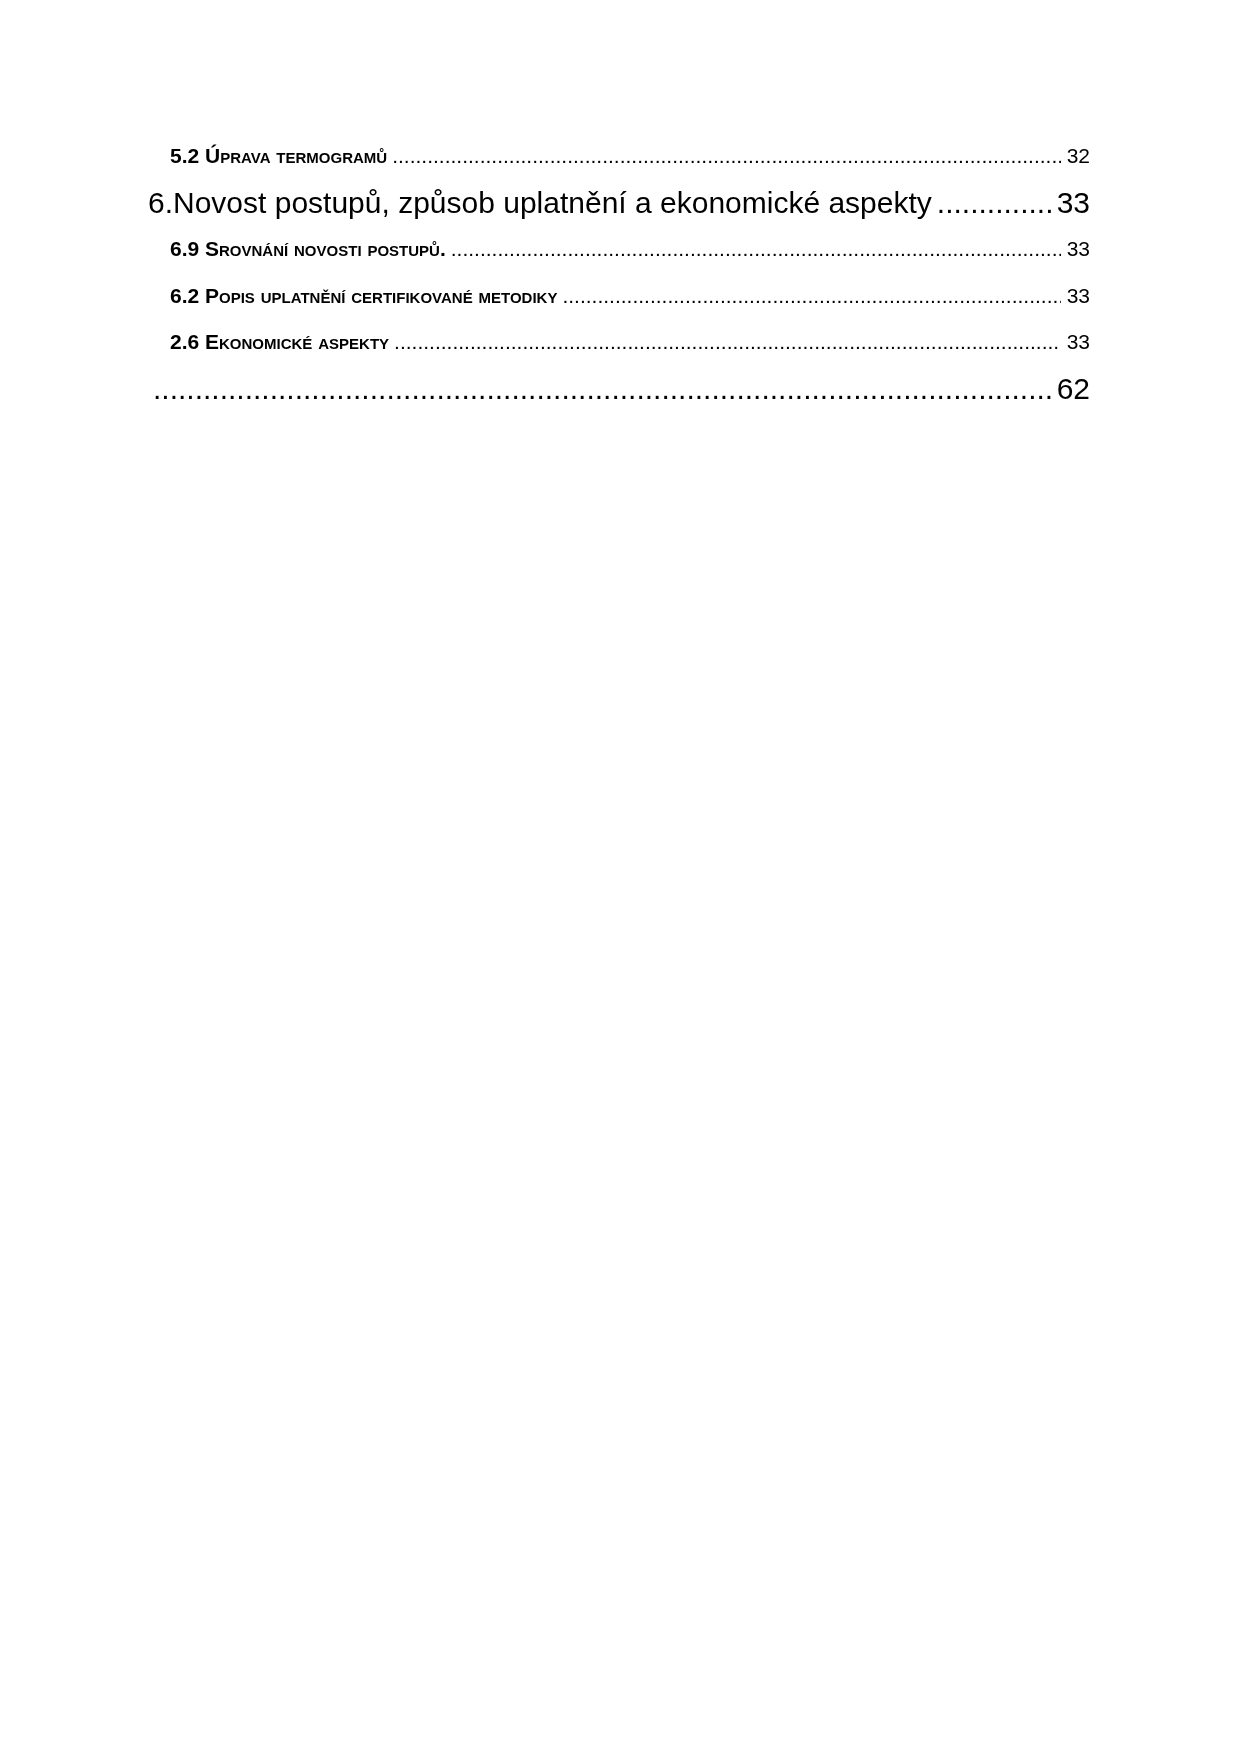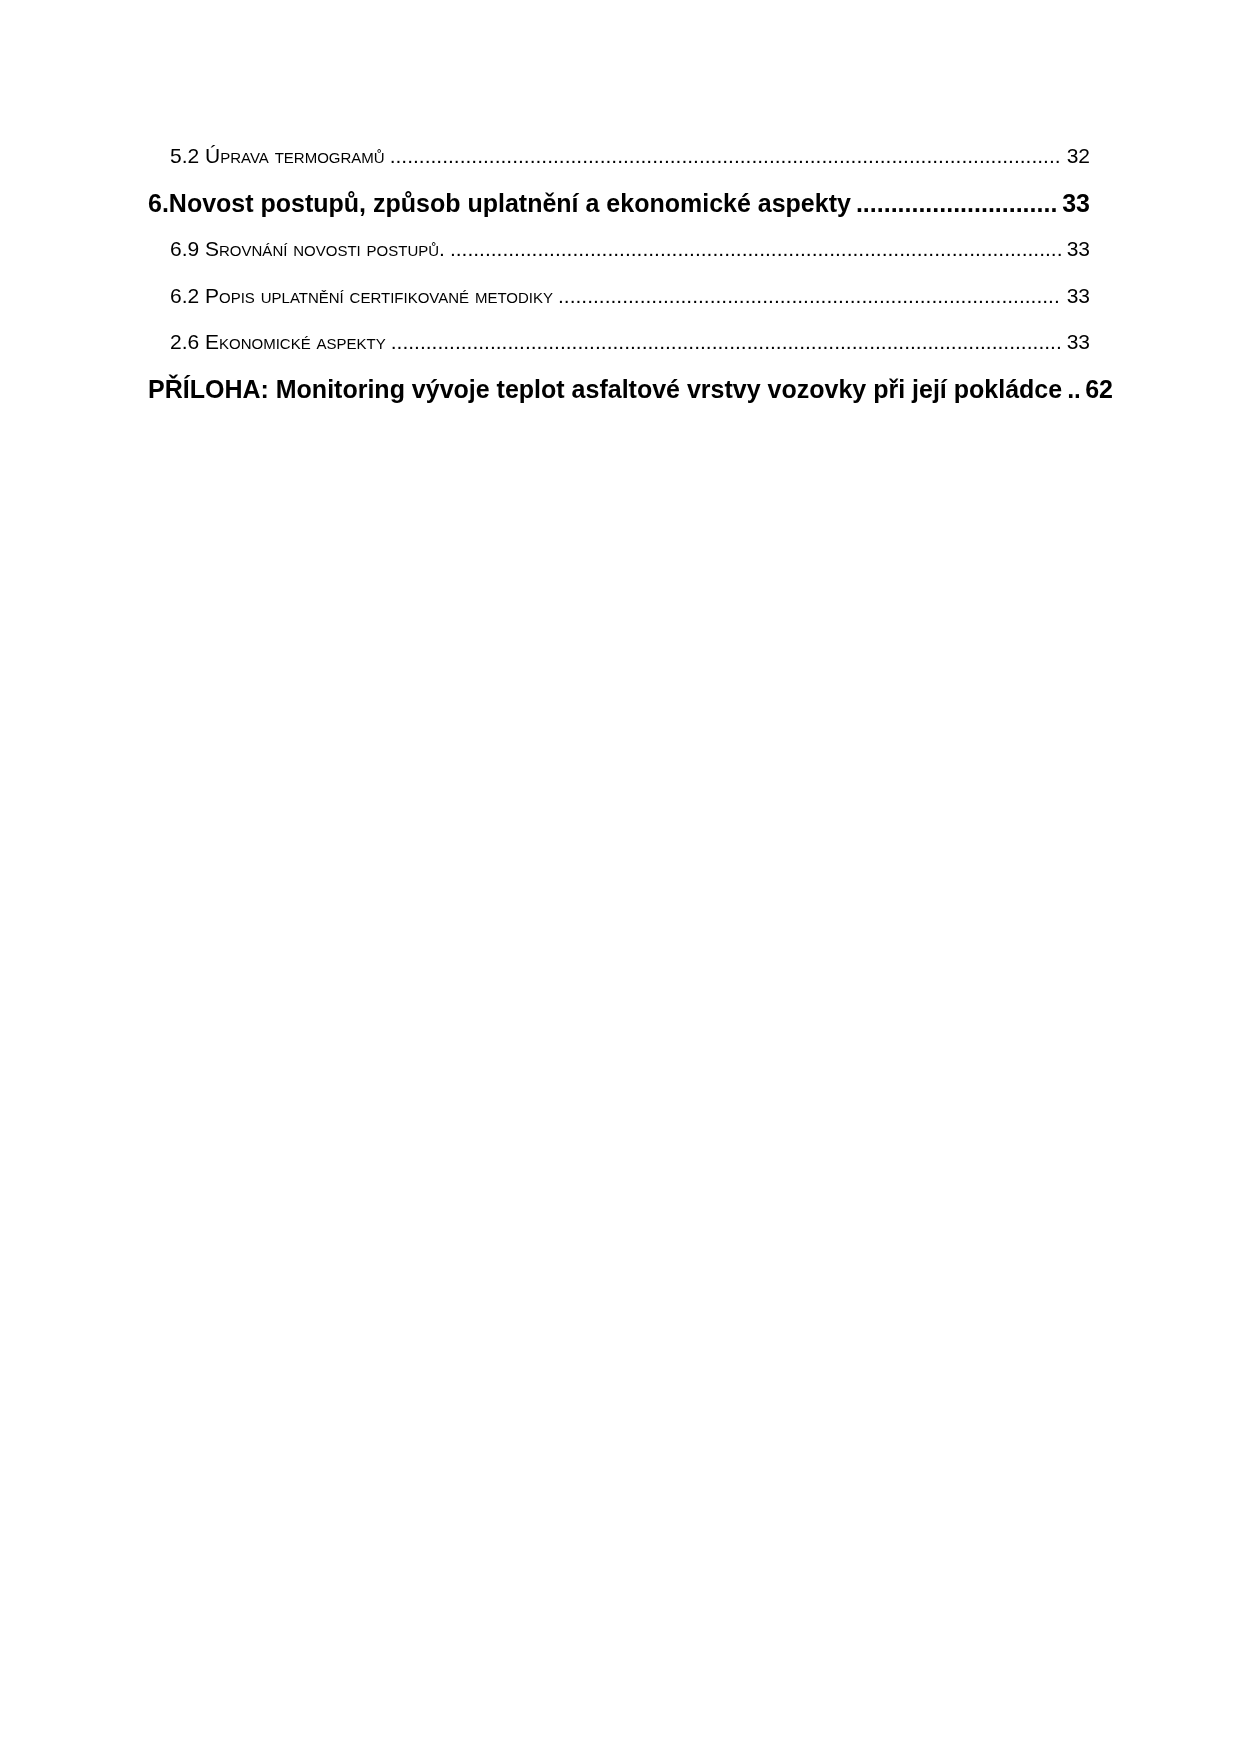--- a/index.html
+++ b/index.html
@@ -41,29 +41,29 @@
     overflow: hidden;
     margin-left: 5px;
     margin-right: 6px;
     font-variant: normal;
   }
   .toc-row .dots::after {
     content: "................................................................................................................................................................................................................................................................................................................................";
   }
   .toc-row .page-num { flex: 0 0 auto; }
   .l1 {
-    font-size: 25px;
-    font-weight: bold;
+    font-size: 30px;
+    font-weight: normal;
   }
   .l2 {
     font-size: 21px;
     font-weight: normal;
     padding-left: 22px;
   }
-  .l2 .label { font-variant: small-caps; }
+  .l2 .label { font-variant: small-caps; font-weight: bold; }
 </style>
 </head>
 <body>
 
 <div class="page">
   <div class="toc">
 
     <div class="toc-row l2">
       <span class="label">5.2 Úprava termogramů</span>
       <span class="dots"></span>
@@ -91,19 +91,18 @@
     <div class="toc-row l2">
       <span class="label">2.6 Ekonomické aspekty</span>
       <span class="dots"></span>
       <span class="page-num">33</span>
     </div>
 
 
 
 
     <div class="toc-row l1">
-      <span class="label">PŘÍLOHA: Monitoring vývoje teplot asfaltové vrstvy vozovky při její pokládce</span>
       <span class="dots"></span>
       <span class="page-num">62</span>
     </div>
 
   </div>
 </div>
 
 </body></html>

